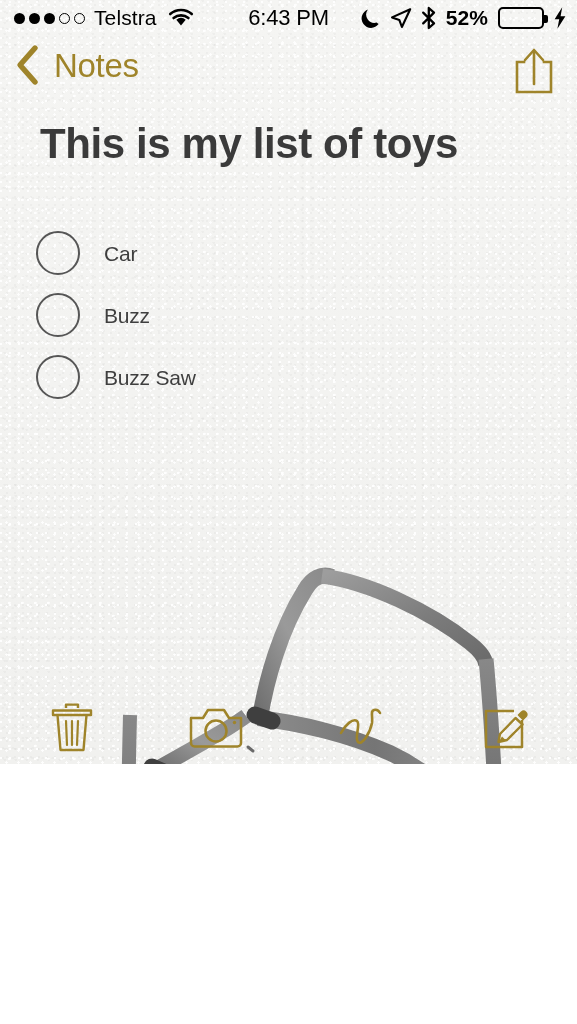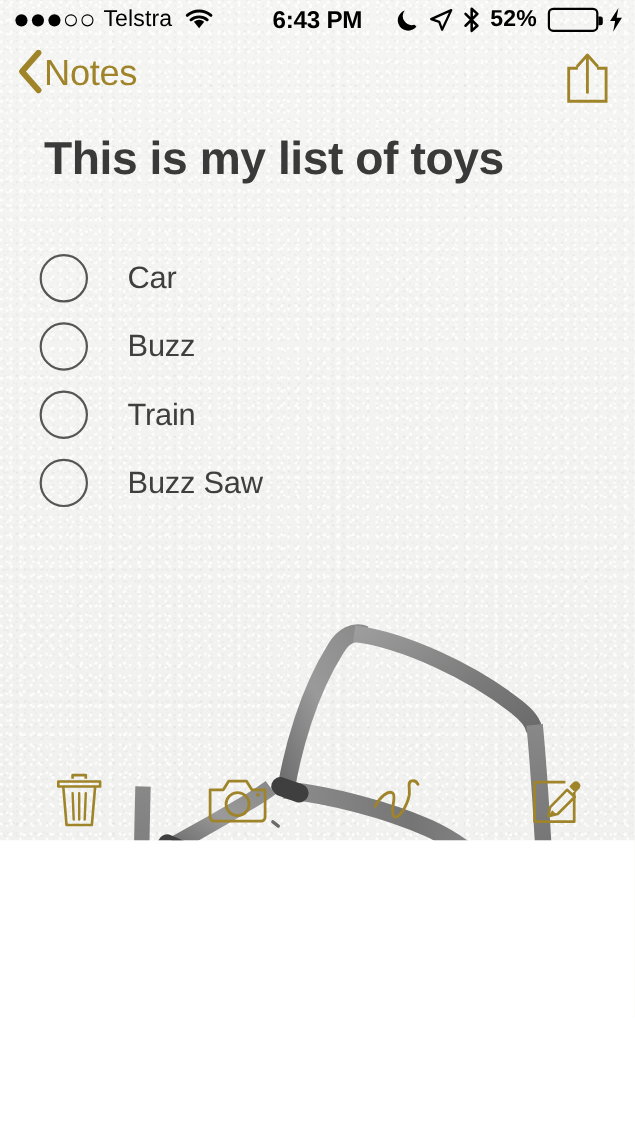--- a/index.html
+++ b/index.html
@@ -49,21 +49,21 @@
     box-sizing: border-box;
   }
   .dot.on  { background: #000; }
   .dot.off { background: transparent; border: 1.6px solid #000; }
   .carrier { font-size: 21px; font-weight: 400; margin-left: 2px; }
   .wifi-ic { margin-left: 4px; display:block; }
 
   .sb-center {
     position: absolute; left: 0; right: 0; top: 0;
     height: 36px; display: flex; align-items: center; justify-content: center;
-    font-size: 22px; font-weight: 700; letter-spacing: -0.2px;
+    font-size: 22px; font-weight: 400; letter-spacing: -0.2px;
   }
   .sb-right {
     position: absolute; right: 10px; top: 0;
     height: 36px; display: flex; align-items: center; gap: 9px;
   }
   .batt-pct { font-size: 21px; font-weight: 700; margin-right: 1px; }
   .batt {
     position: relative;
     width: 46px; height: 22px;
     border: 2px solid #000; border-radius: 5px;
@@ -75,21 +75,21 @@
   }
   .batt-fill { height: 100%; background: #4cd763; border-radius: 2px; }
 
   
   #navbar {
     position: absolute; left: 0; top: 36px;
     width: 577px; height: 68px;
   }
   #back-btn {
     position: absolute; left: 14px; top: 8px;
-    display: flex; align-items: center; gap: 0;
+    display: flex; align-items: center; gap: 14px;
     cursor: pointer;
   }
   .back-label {
     color: #9f842a;
     font-size: 33px;
     letter-spacing: -0.3px;
     line-height: 1;
   }
   #share-btn {
     position: absolute; right: 20px; top: 10px;
@@ -112,22 +112,22 @@
     height: 62px;
     cursor: pointer;
   }
   .check-circle {
     width: 44px; height: 44px; min-width: 44px;
     border-radius: 50%;
     border: 2px solid #565656;
     box-sizing: border-box;
   }
   .check-label {
-    margin-left: 36px;
-    font-size: 28px;
+    margin-left: 24px;
+    font-size: 21px;
     color: #3f3f3f;
     letter-spacing: -0.2px;
     line-height: 1;
   }
 
   
   #sketch {
     position: absolute;
     left: 100px; top: 555px;
     width: 430px; height: 410px;
@@ -211,24 +211,20 @@
   <div id="note-title">This is my list of toys</div>
 
   <div id="checklist">
     <div class="check-row">
       <span class="check-circle"></span>
       <span class="check-label">Car</span>
     </div>
     <div class="check-row">
       <span class="check-circle"></span>
       <span class="check-label">Buzz</span>
-    </div>
-    <div class="check-row">
-      <span class="check-circle"></span>
-      <span class="check-label">Train</span>
     </div>
     <div class="check-row">
       <span class="check-circle"></span>
       <span class="check-label">Buzz Saw</span>
     </div>
   </div>
 
   <svg id="sketch" viewBox="0 0 430 410">
     <defs>
       <linearGradient id="gA" x1="0" y1="1" x2="1" y2="0">

